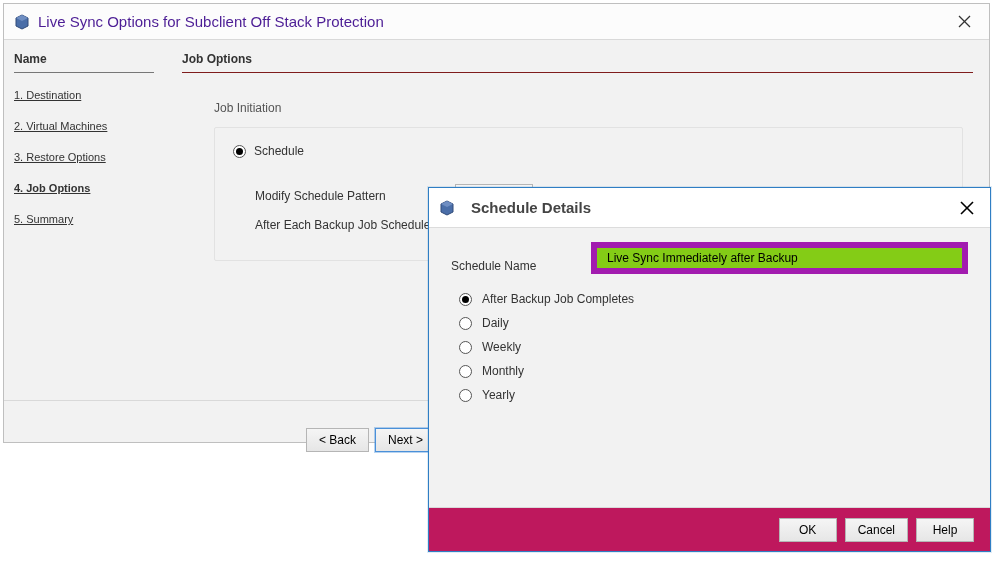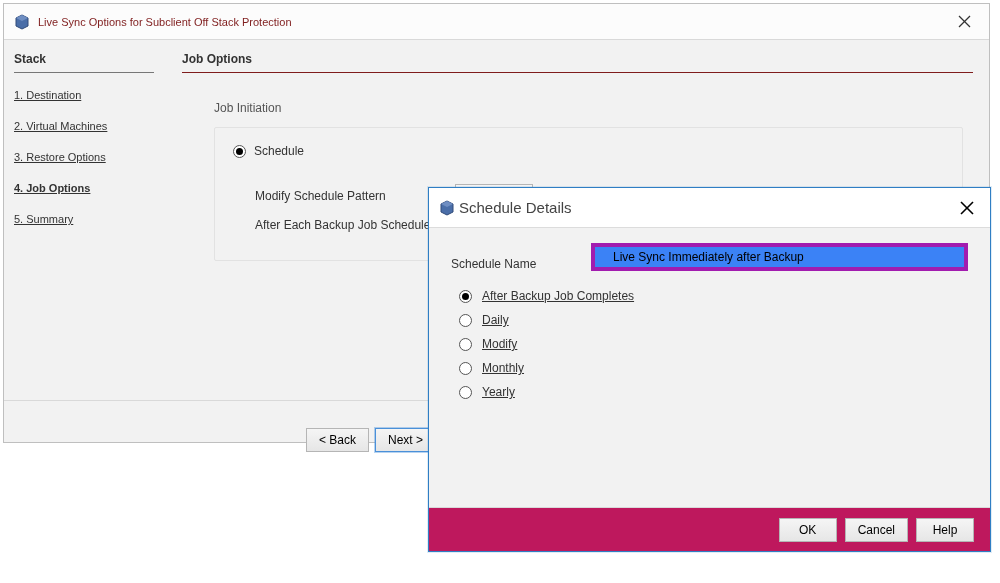--- a/index.html
+++ b/index.html
@@ -31,22 +31,22 @@
     height: 36px;
     background: #fcfcfc;
     border-bottom: 1px solid #d9d9d9;
     display: flex;
     align-items: center;
     padding: 0 10px;
     color: #555;
   }
   .wizard-titlebar .title-text {
     flex: 1;
-    font-size: 11px;
-    color: #7f1d1d;
+    font-size: 15px;
+    color: #4c1d95;
     margin-left: 8px;
   }
   .wizard-titlebar .title-close {
     width: 30px;
     text-align: center;
     cursor: pointer;
   }
   .wizard-titlebar .title-close svg { display:block; margin:0 auto; }
 
   .wizard-body {
@@ -183,23 +183,23 @@
     height: 40px;
     background: #fff;
     display: flex;
     align-items: center;
     padding: 0 10px;
     border-bottom: 1px solid #dcdcdc;
   }
   .dialog-titlebar .dlg-title {
     flex:1;
     font-size: 15px;
-    font-weight: 400;
+    font-weight: 700;
     color: #444;
-    margin-left: 4px;
+    margin-left: 16px;
   }
   .dialog-titlebar .dlg-close {
     width: 26px;
     text-align:center;
     cursor:pointer;
   }
   .dialog-titlebar .dlg-close svg { display:block; margin:0 auto; }
 
   .dialog-body {
     flex:1;
@@ -208,27 +208,27 @@
   .field-row {
     display:flex;
     align-items:center;
     gap: 40px;
     margin-bottom: 18px;
     font-size: 12px;
   }
   .field-row .flbl { width: 100px; margin-top: 15px; }
   .field-row input[type=text] {
     flex:1;
-    border: 4px solid #a21caf;
-    padding: 3px 18px;
-    font-size: 12px;
-    background: #3b82f6;
-  }
-
-  .freq-list { margin-left: 8px; text-decoration: underline; }
+    border: 6px solid #a21caf;
+    padding: 3px 10px;
+    font-size: 12px;
+    background: #84cc16;
+  }
+
+  .freq-list { margin-left: 8px; }
   .freq-item {
     display:flex;
     align-items:center;
     gap: 10px;
     margin: 10px 0;
     font-size: 12px;
   }
 
   .dialog-footer {
     height: 44px;
@@ -260,21 +260,21 @@
     <span class="title-close">
       <svg width="13" height="13" viewBox="0 0 13 13">
         <line x1="1" y1="1" x2="12" y2="12" stroke="#333" stroke-width="1.3"></line>
         <line x1="12" y1="1" x2="1" y2="12" stroke="#333" stroke-width="1.3"></line>
       </svg>
     </span>
   </div>
 
   <div class="wizard-body">
     <div class="steps-pane">
-      <div class="steps-header">Stack</div>
+      <div class="steps-header">Name</div>
       <div id="steps-list">
           <div class="step-link">1. Destination</div>
           <div class="step-link">2. Virtual Machines</div>
           <div class="step-link">3. Restore Options</div>
           <div class="step-link active">4. Job Options</div>
           <div class="step-link">5. Summary</div>
         </div>
     </div>
 
     <div class="options-pane">
@@ -340,21 +340,21 @@
             <span class="dot"></span>
           </span>
           <span>After Backup Job Completes</span>
         </div>
         <div class="freq-item">
           <span class="radio"></span>
           <span>Daily</span>
         </div>
         <div class="freq-item">
           <span class="radio"></span>
-          <span>Modify</span>
+          <span>Weekly</span>
         </div>
         <div class="freq-item">
           <span class="radio"></span>
           <span>Monthly</span>
         </div>
         <div class="freq-item">
           <span class="radio"></span>
           <span>Yearly</span>
         </div>
       </div>

